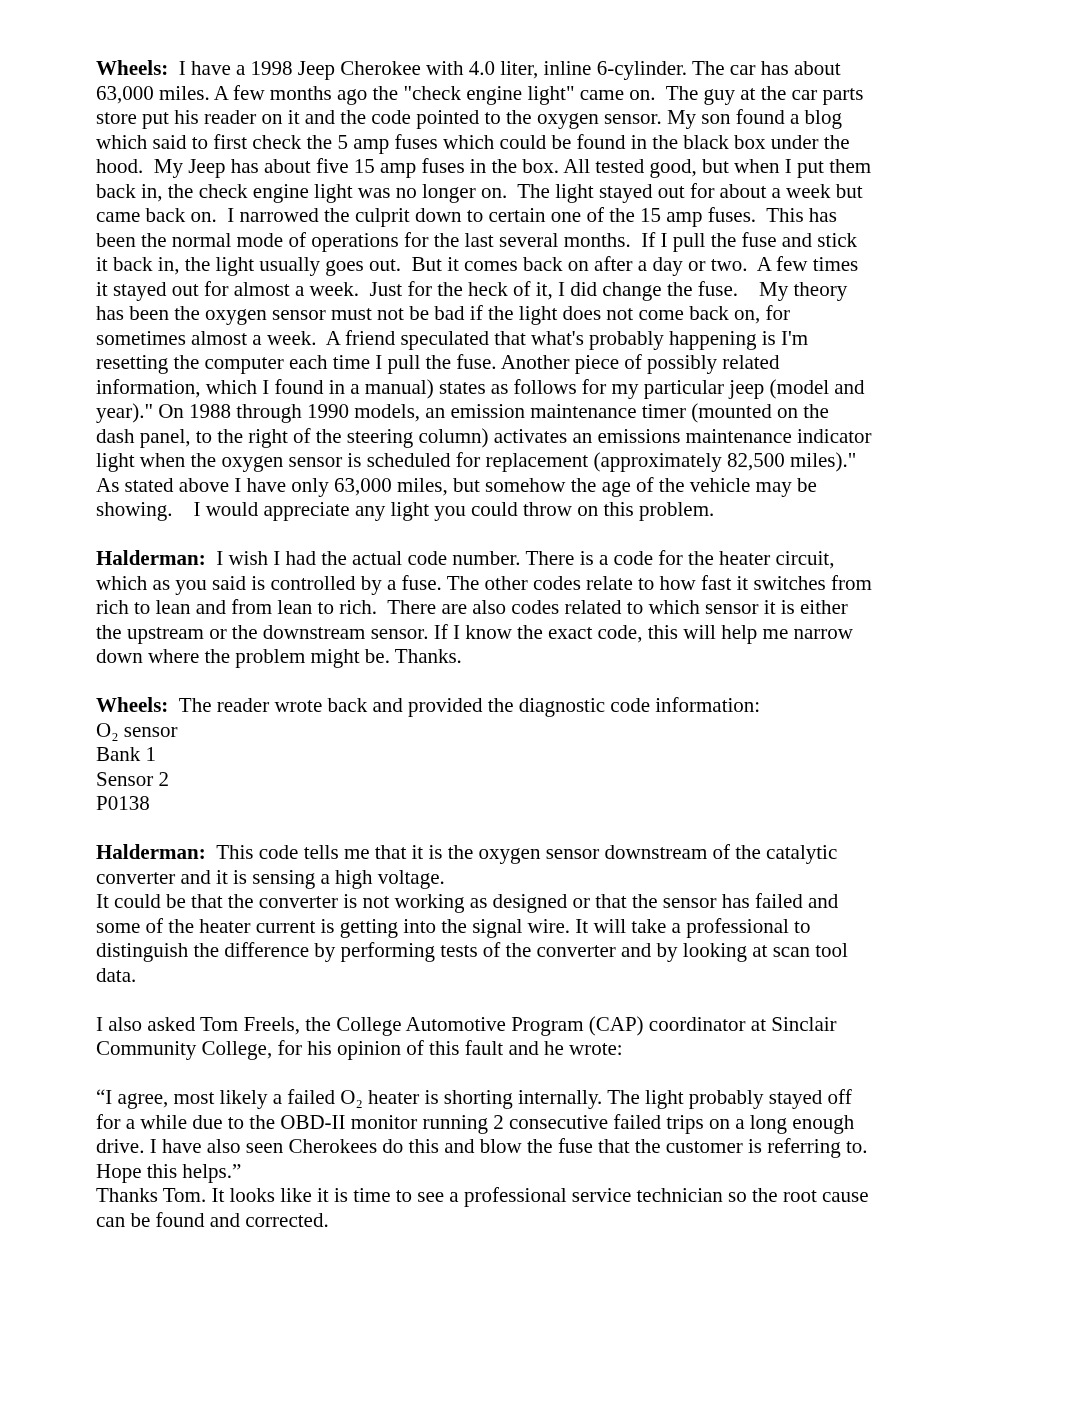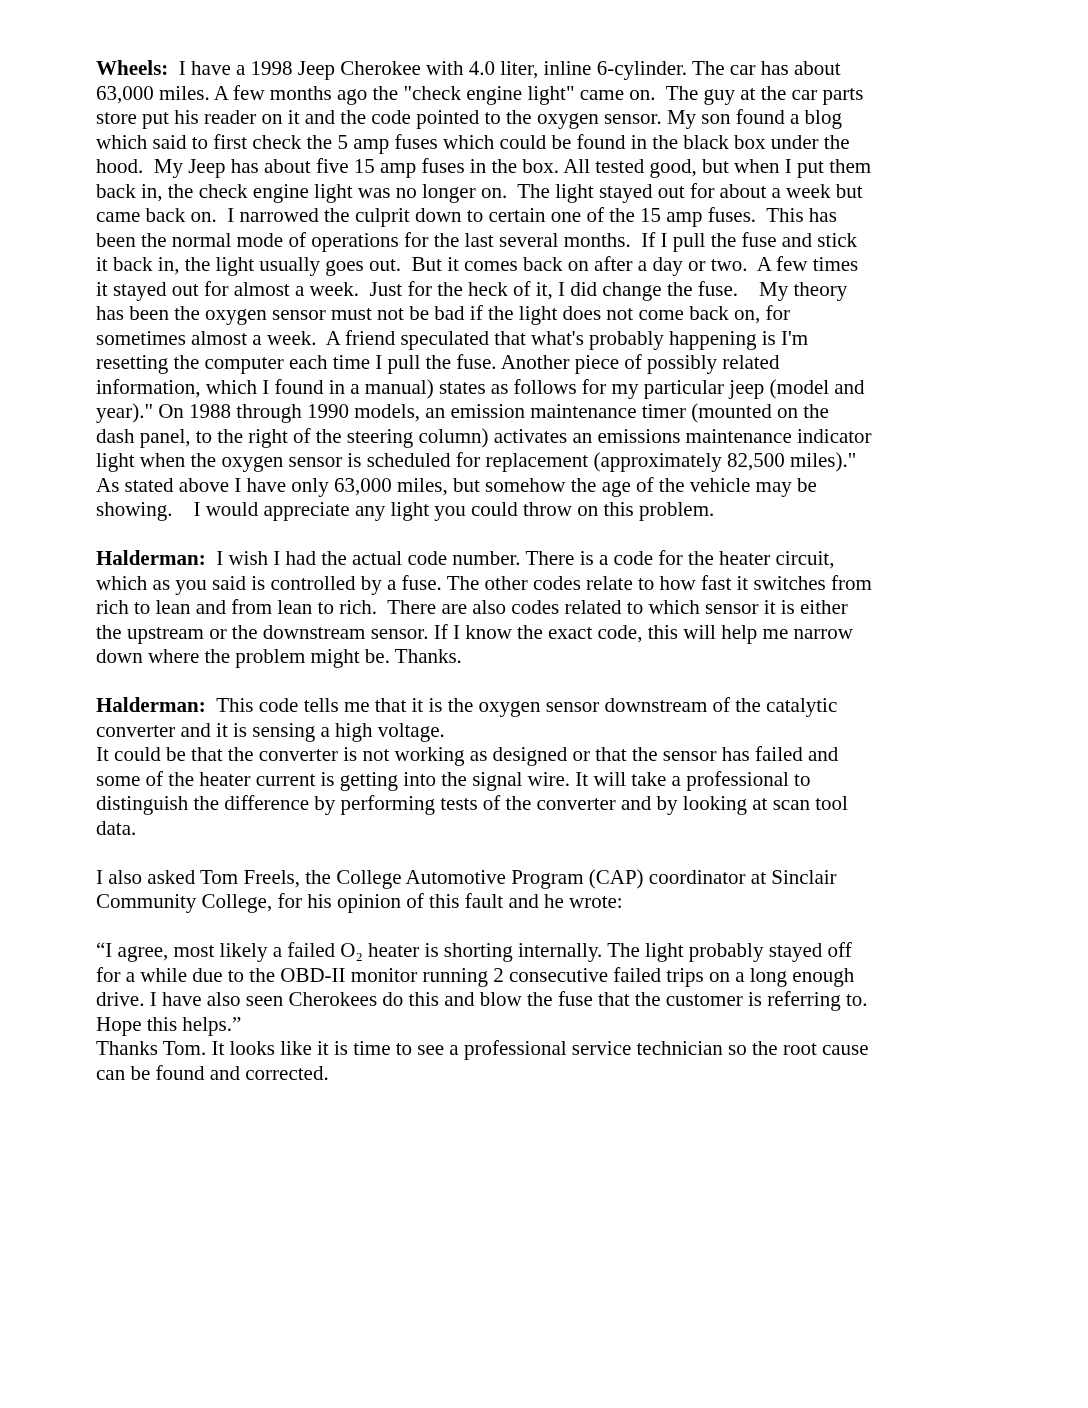--- a/index.html
+++ b/index.html
@@ -37,20 +37,25 @@
   </style>
 </head>
 <body>
 
 <div class="page">
 
   <p class="para"><span class="speaker">Wheels:</span><span class="body-text">I have a 1998 Jeep Cherokee with 4.0 liter, inline 6-cylinder. The car has about 63,000 miles. A few months ago the "check engine light" came on.  The guy at the car parts store put his reader on it and the code pointed to the oxygen sensor. My son found a blog which said to first check the 5 amp fuses which could be found in the black box under the hood.  My Jeep has about five 15 amp fuses in the box. All tested good, but when I put them back in, the check engine light was no longer on.  The light stayed out for about a week but came back on.  I narrowed the culprit down to certain one of the 15 amp fuses.  This has been the normal mode of operations for the last several months.  If I pull the fuse and stick it back in, the light usually goes out.  But it comes back on after a day or two.  A few times it stayed out for almost a week.  Just for the heck of it, I did change the fuse.    My theory has been the oxygen sensor must not be bad if the light does not come back on, for sometimes almost a week.  A friend speculated that what's probably happening is I'm resetting the computer each time I pull the fuse. Another piece of possibly related information, which I found in a manual) states as follows for my particular jeep (model and year)." On 1988 through 1990 models, an emission maintenance timer (mounted on the dash panel, to the right of the steering column) activates an emissions maintenance indicator light when the oxygen sensor is scheduled for replacement (approximately 82,500 miles)."  As stated above I have only 63,000 miles, but somehow the age of the vehicle may be showing.    I would appreciate any light you could throw on this problem.</span></p>
 
   <p class="para"><span class="speaker">Halderman:</span><span class="body-text">I wish I had the actual code number. There is a code for the heater circuit, which as you said is controlled by a fuse. The other codes relate to how fast it switches from rich to lean and from lean to rich.  There are also codes related to which sensor it is either the upstream or the downstream sensor. If I know the exact code, this will help me narrow down where the problem might be. Thanks.</span></p>
 
+  <p class="para"><span class="speaker">Wheels:</span><span class="body-text">The reader wrote back and provided the diagnostic code information:
+O₂ sensor
+Bank 1
+Sensor 2
+P0138</span></p>
 
   <p class="para"><span class="speaker">Halderman:</span><span class="body-text">This code tells me that it is the oxygen sensor downstream of the catalytic converter and it is sensing a high voltage.
 It could be that the converter is not working as designed or that the sensor has failed and some of the heater current is getting into the signal wire. It will take a professional to distinguish the difference by performing tests of the converter and by looking at scan tool data.</span></p>
 
   <p class="para"><span class="body-text">I also asked Tom Freels, the College Automotive Program (CAP) coordinator at Sinclair Community College, for his opinion of this fault and he wrote:</span></p>
 
   <p class="para"><span class="body-text">“I agree, most likely a failed O₂ heater is shorting internally. The light probably stayed off for a while due to the OBD-II monitor running 2 consecutive failed trips on a long enough drive. I have also seen Cherokees do this and blow the fuse that the customer is referring to.
 Hope this helps.”
 Thanks Tom. It looks like it is time to see a professional service technician so the root cause can be found and corrected.</span></p>
 

